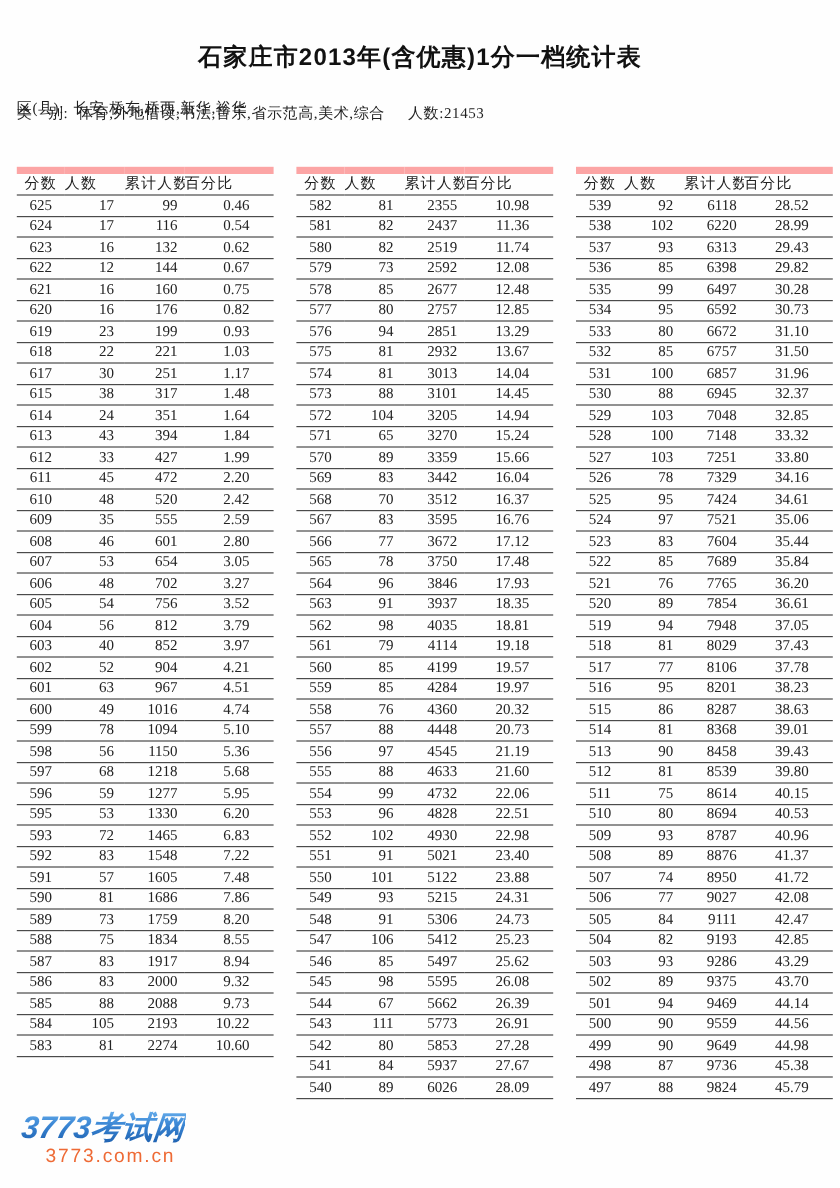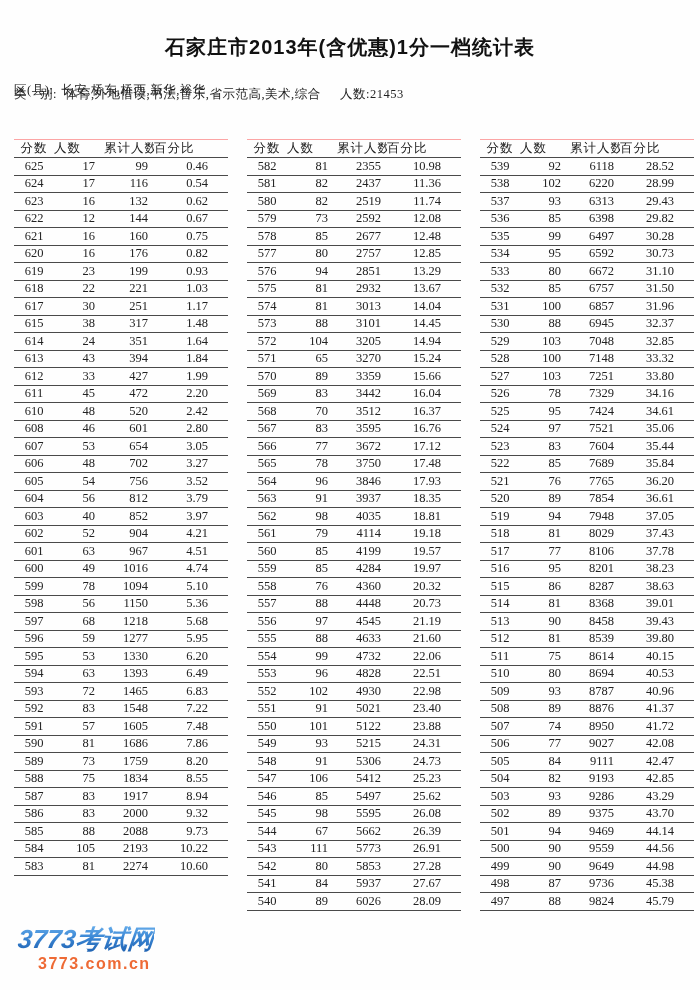--- a/index.html
+++ b/index.html
@@ -38,21 +38,21 @@
   .meta-label { margin-right: 8px; text-align: center; }
   .meta-total { position: absolute; left: 326px; top: 0; }
   .stat-table {
     position: absolute;
     top: 139px;
     width: 214px;
     border-collapse: collapse;
     table-layout: fixed;
     font-size: 12.5px;
     color: #222;
-    border-top: 1px solid #fca5a5;
+    border-top: 6px solid #fca5a5;
   }
   .table-1 { left: 14px; }
   .table-2 { left: 247px; }
   .table-3 { left: 480px; }
   .stat-table tr { height: 17.5px; }
   .stat-table th, .stat-table td {
     border-bottom: 1px solid #4a4a4a;
     font-weight: normal;
     vertical-align: middle;
     white-space: nowrap;
@@ -84,21 +84,21 @@
     -webkit-background-clip: text;
     background-clip: text;
     color: transparent;
     transform: skewX(-6deg);
   }
   .logo-domain {
     display: block;
     margin-left: 20px;
     margin-top: 1px;
     font-family: "Liberation Sans", "DejaVu Sans", sans-serif;
-    font-weight: 700;
+    font-weight: 400;
     font-size: 16px;
     letter-spacing: 1.5px;
   }
 </style>
 </head>
 <body>
 
 <div class="page">
 
   <div class="doc-title">石家庄市2013年(含优惠)1分一档统计表</div>
@@ -206,20 +206,26 @@
           <td class="c2">472</td>
           <td class="c3">2.20</td>
         </tr>
         <tr>
           <td class="c0">610</td>
           <td class="c1">48</td>
           <td class="c2">520</td>
           <td class="c3">2.42</td>
         </tr>
         <tr>
+          <td class="c0">609</td>
+          <td class="c1">35</td>
+          <td class="c2">555</td>
+          <td class="c3">2.59</td>
+        </tr>
+        <tr>
           <td class="c0">608</td>
           <td class="c1">46</td>
           <td class="c2">601</td>
           <td class="c3">2.80</td>
         </tr>
         <tr>
           <td class="c0">607</td>
           <td class="c1">53</td>
           <td class="c2">654</td>
           <td class="c3">3.05</td>
@@ -288,26 +294,20 @@
           <td class="c0">596</td>
           <td class="c1">59</td>
           <td class="c2">1277</td>
           <td class="c3">5.95</td>
         </tr>
         <tr>
           <td class="c0">595</td>
           <td class="c1">53</td>
           <td class="c2">1330</td>
           <td class="c3">6.20</td>
-        </tr>
-        <tr>
-          <td class="c0">594</td>
-          <td class="c1">63</td>
-          <td class="c2">1393</td>
-          <td class="c3">6.49</td>
         </tr>
         <tr>
           <td class="c0">593</td>
           <td class="c1">72</td>
           <td class="c2">1465</td>
           <td class="c3">6.83</td>
         </tr>
         <tr>
           <td class="c0">592</td>
           <td class="c1">83</td>

